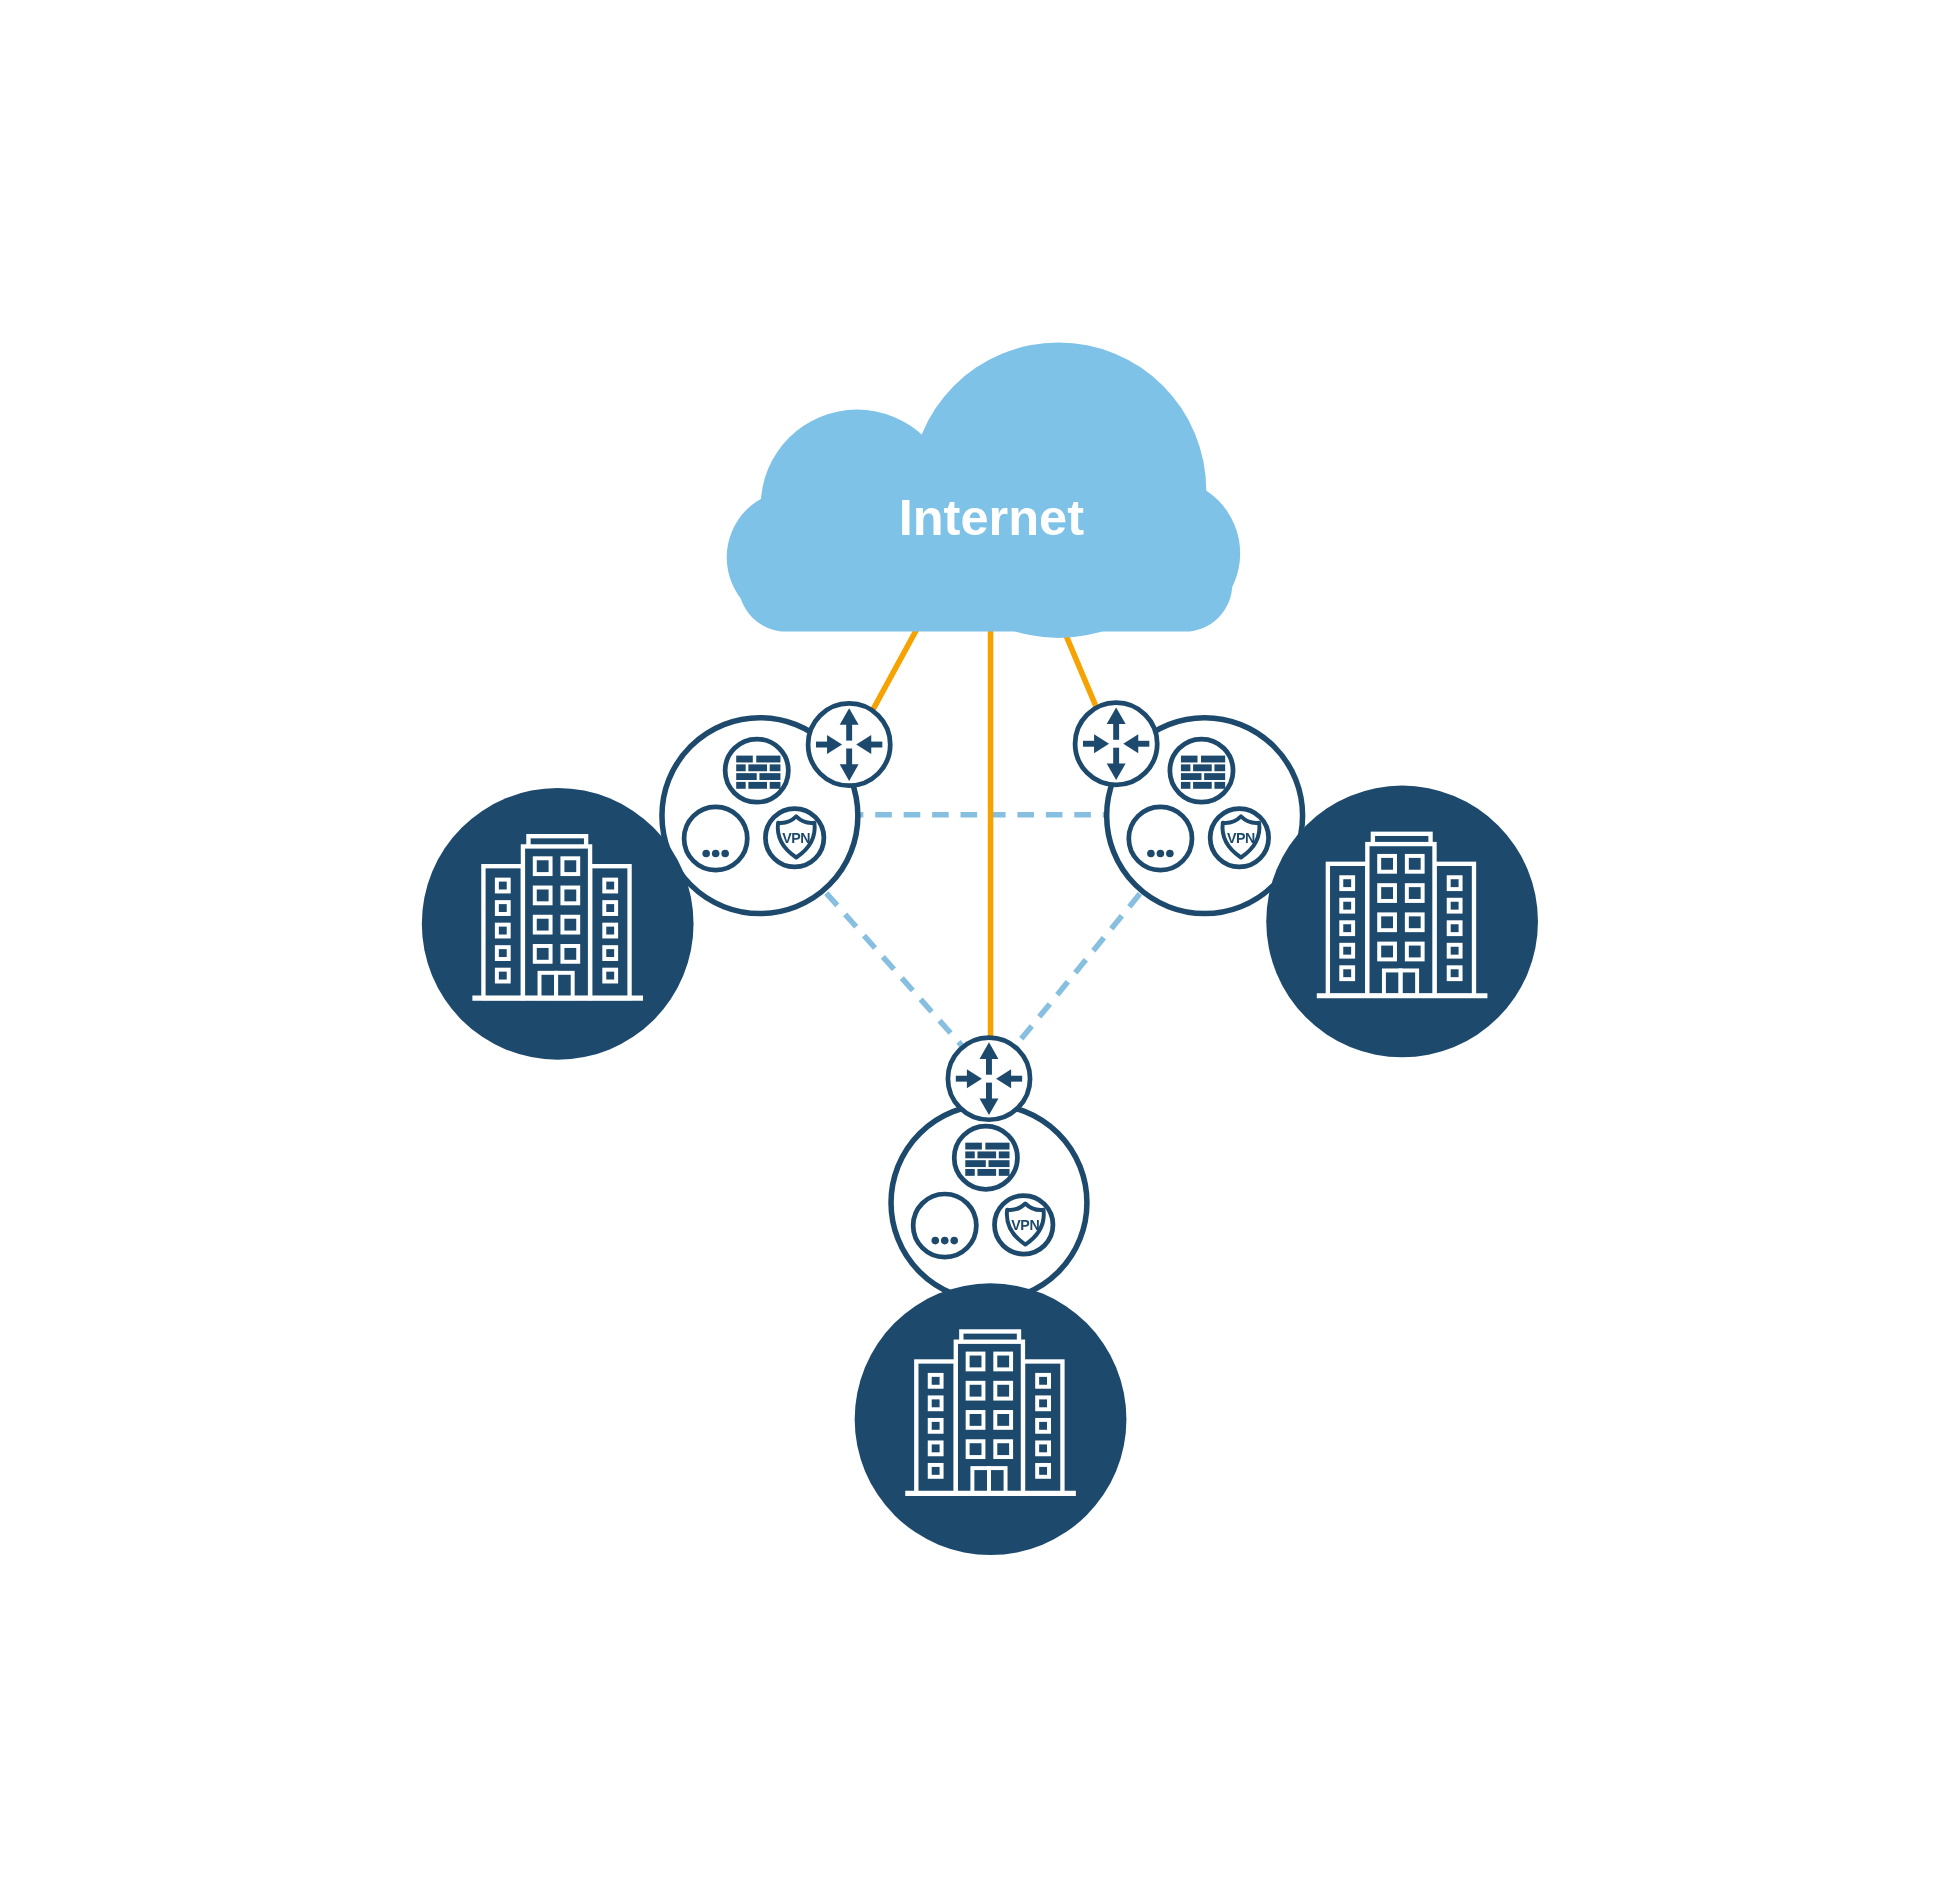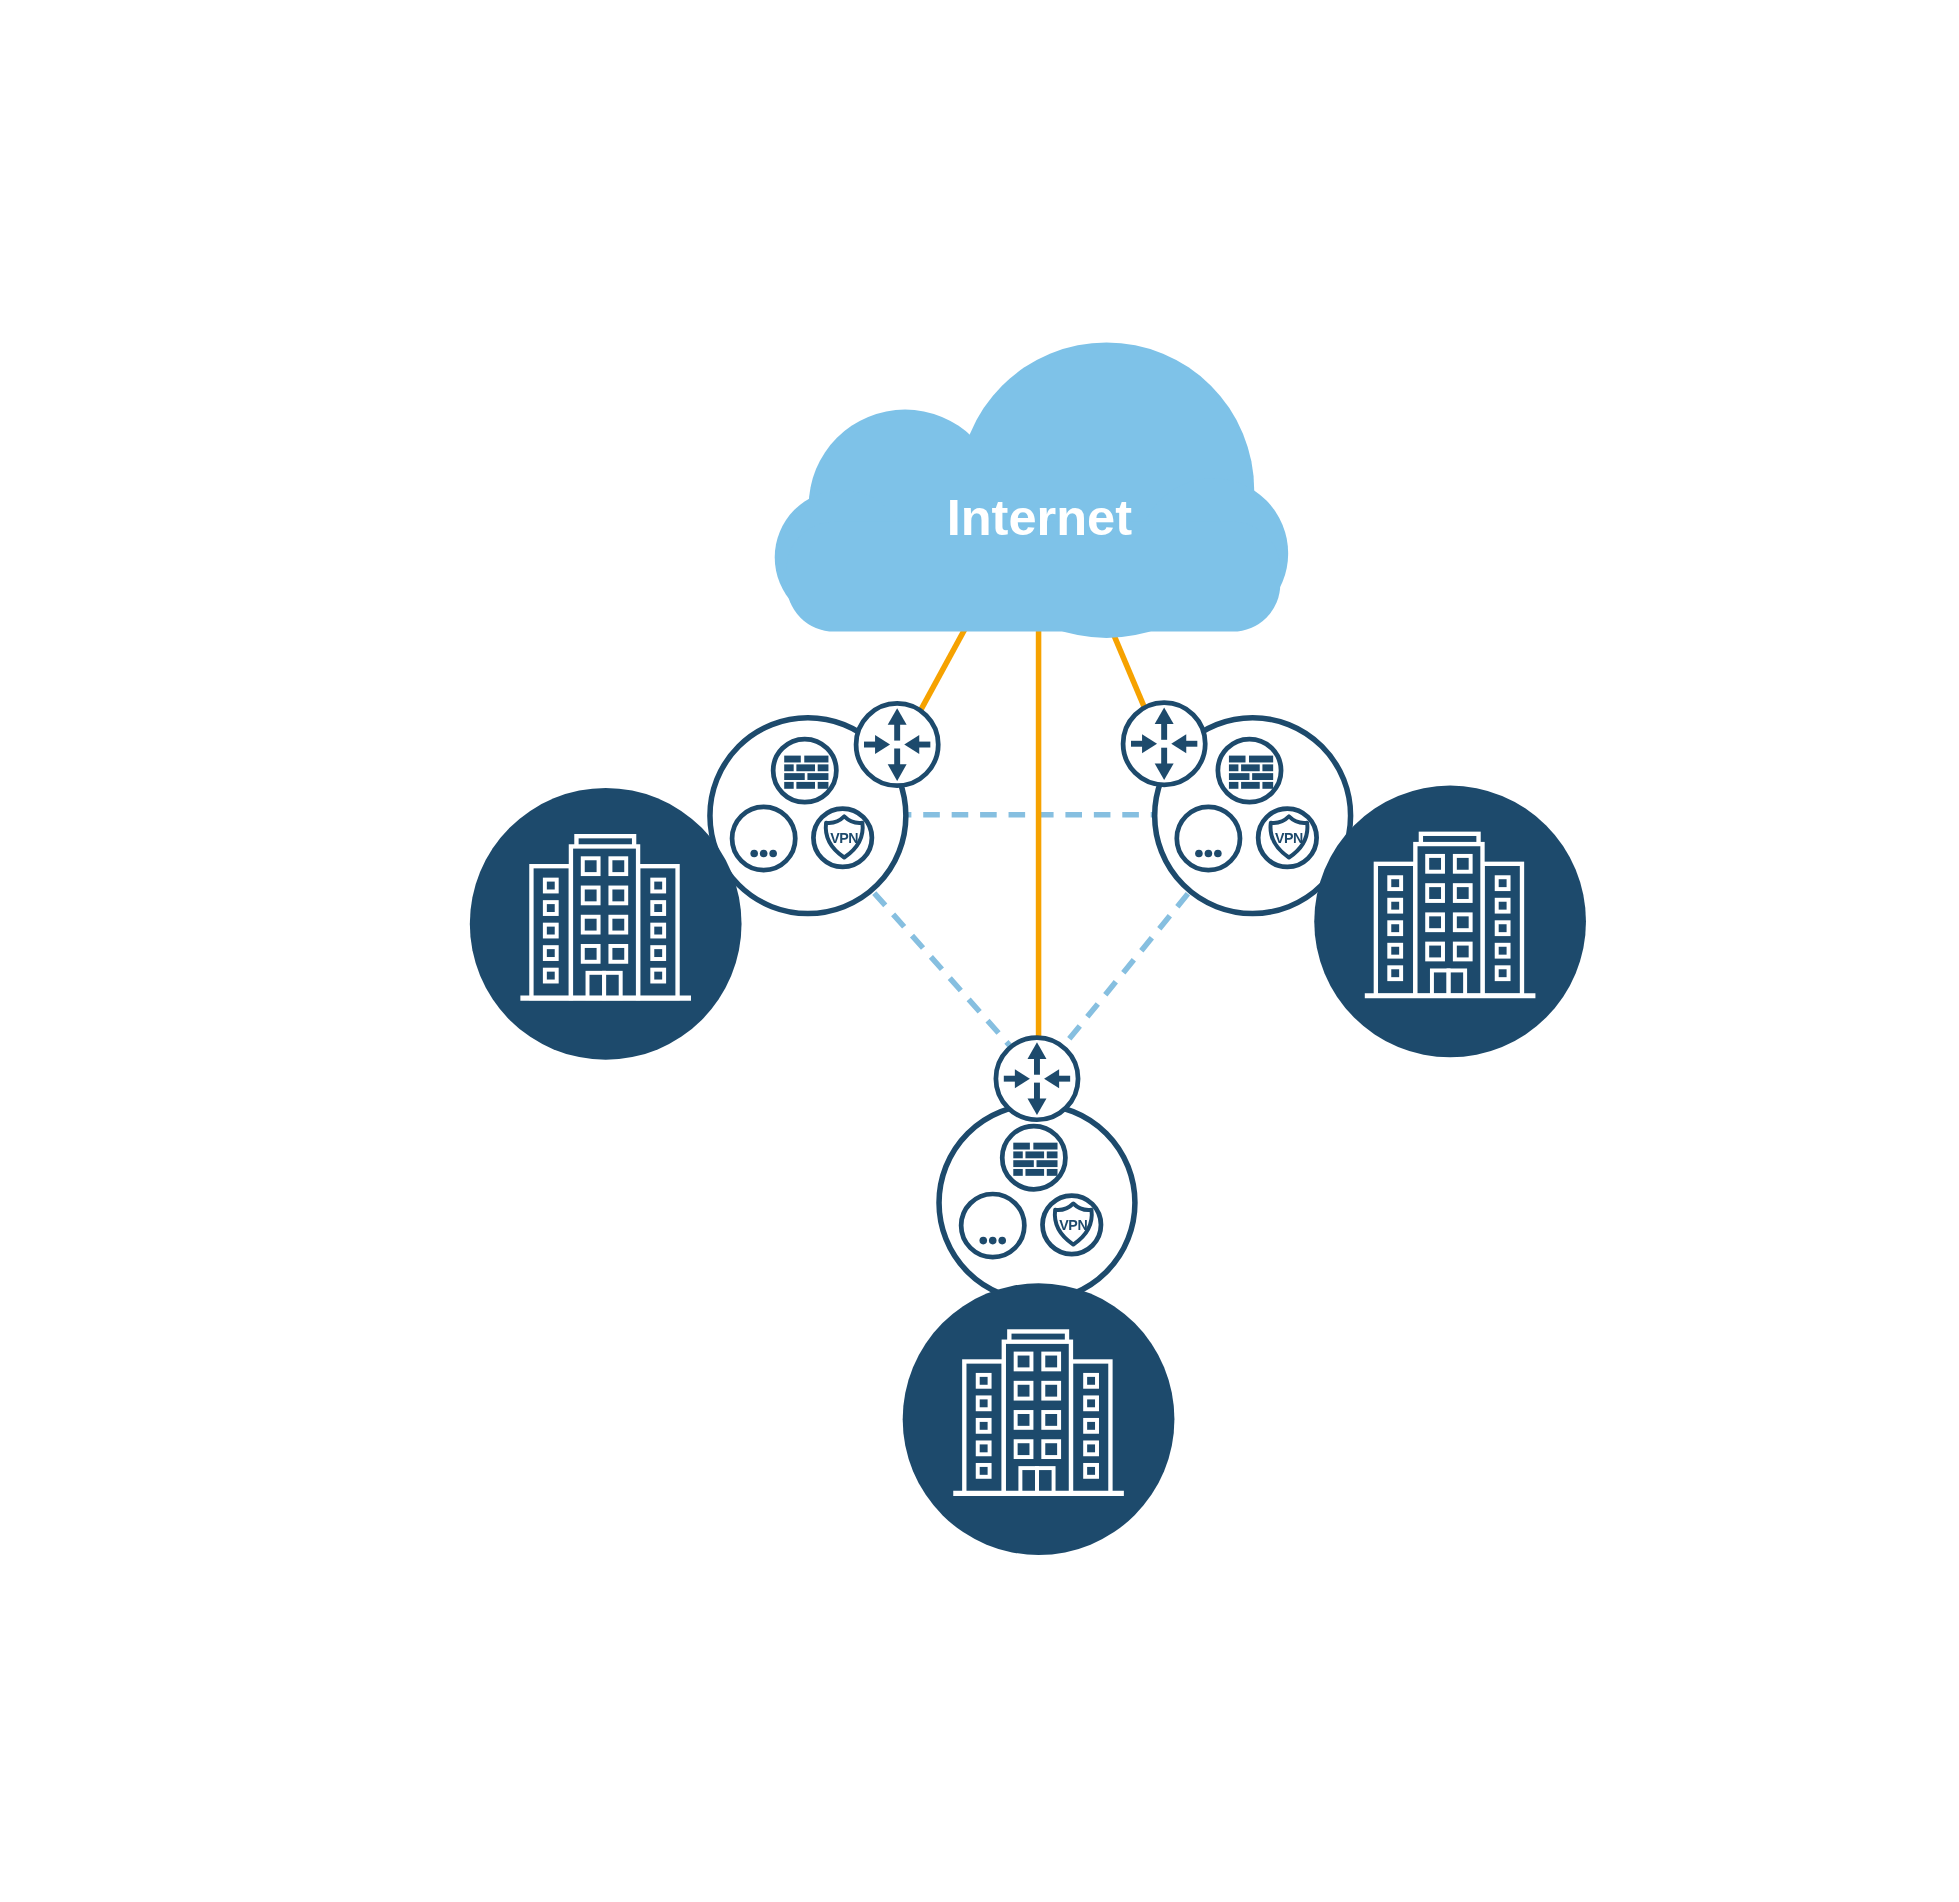--- a/index.html
+++ b/index.html
@@ -4,21 +4,21 @@
 <title>diagram</title>
 <style>
   :root{
     --navy:#1d4a6c;
     --cloud-blue:#7ec2e8;
     --dashed-blue:#86bfe0;
     --orange:#f6a200;
     --background:#ffffff;
   }
   html,body{margin:0;padding:0;background:var(--background);}
-  .stage{width:1882px;height:1903px;position:relative;background:var(--background);padding-left:48px;}
+  .stage{width:1882px;height:1903px;position:relative;background:var(--background);}
   svg{display:block;}
   .wan-link{stroke:var(--orange);stroke-width:7;fill:none;stroke-linecap:butt;}
   .vpn-tunnel{stroke:var(--dashed-blue);stroke-width:7;fill:none;stroke-dasharray:21 15;stroke-linecap:butt;}
   .cloud-fill{fill:var(--cloud-blue);stroke:none;}
   .cloud-label{fill:#ffffff;font-family:"Liberation Sans",sans-serif;font-weight:700;font-size:64px;text-anchor:middle;}
   .big-circle{fill:#ffffff;stroke:var(--navy);stroke-width:7;}
   .sub-circle{fill:#ffffff;stroke:var(--navy);stroke-width:6;}
   .router-circle{fill:#ffffff;stroke:var(--navy);stroke-width:6;}
   .navy-fill{fill:var(--navy);stroke:none;}
   .arrow-stem{stroke:var(--navy);stroke-width:7.5;fill:none;stroke-linecap:butt;}

